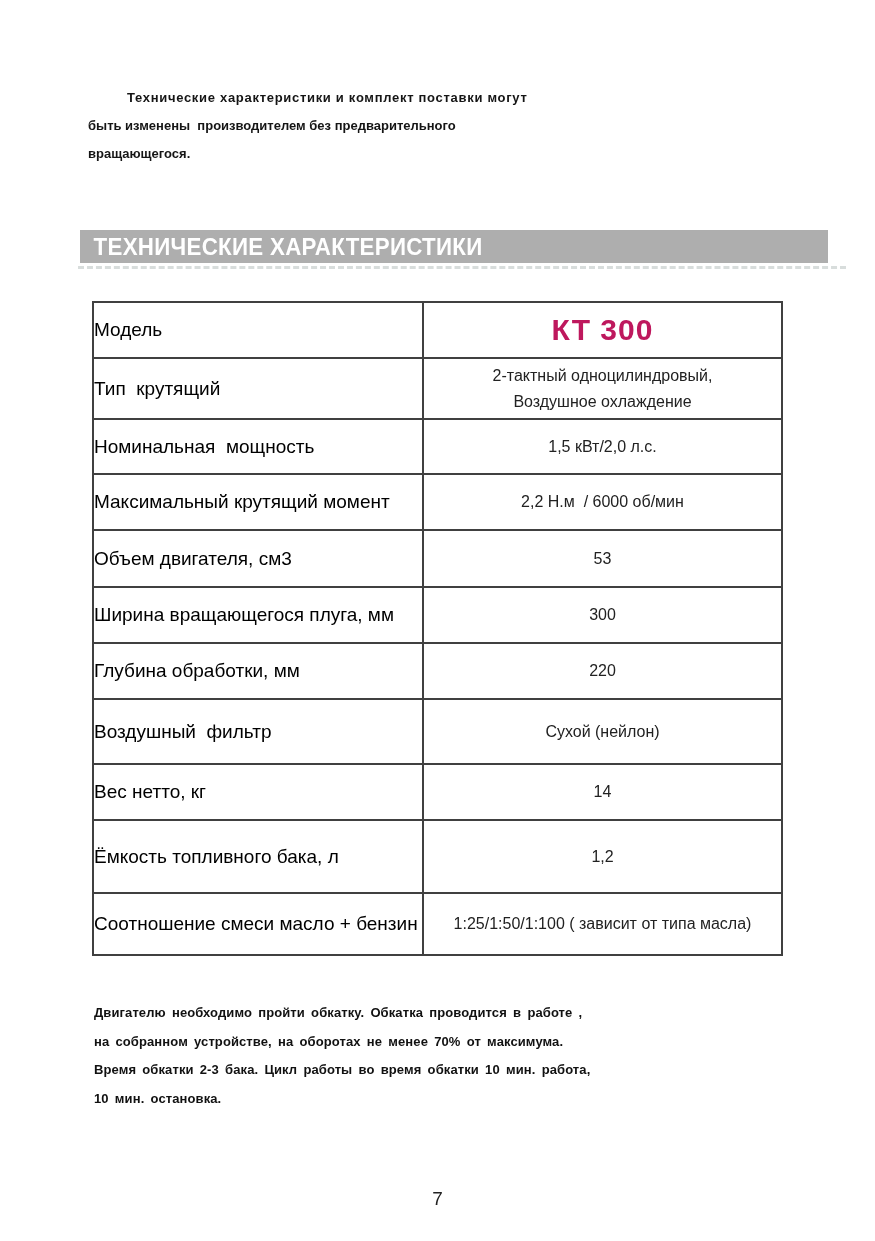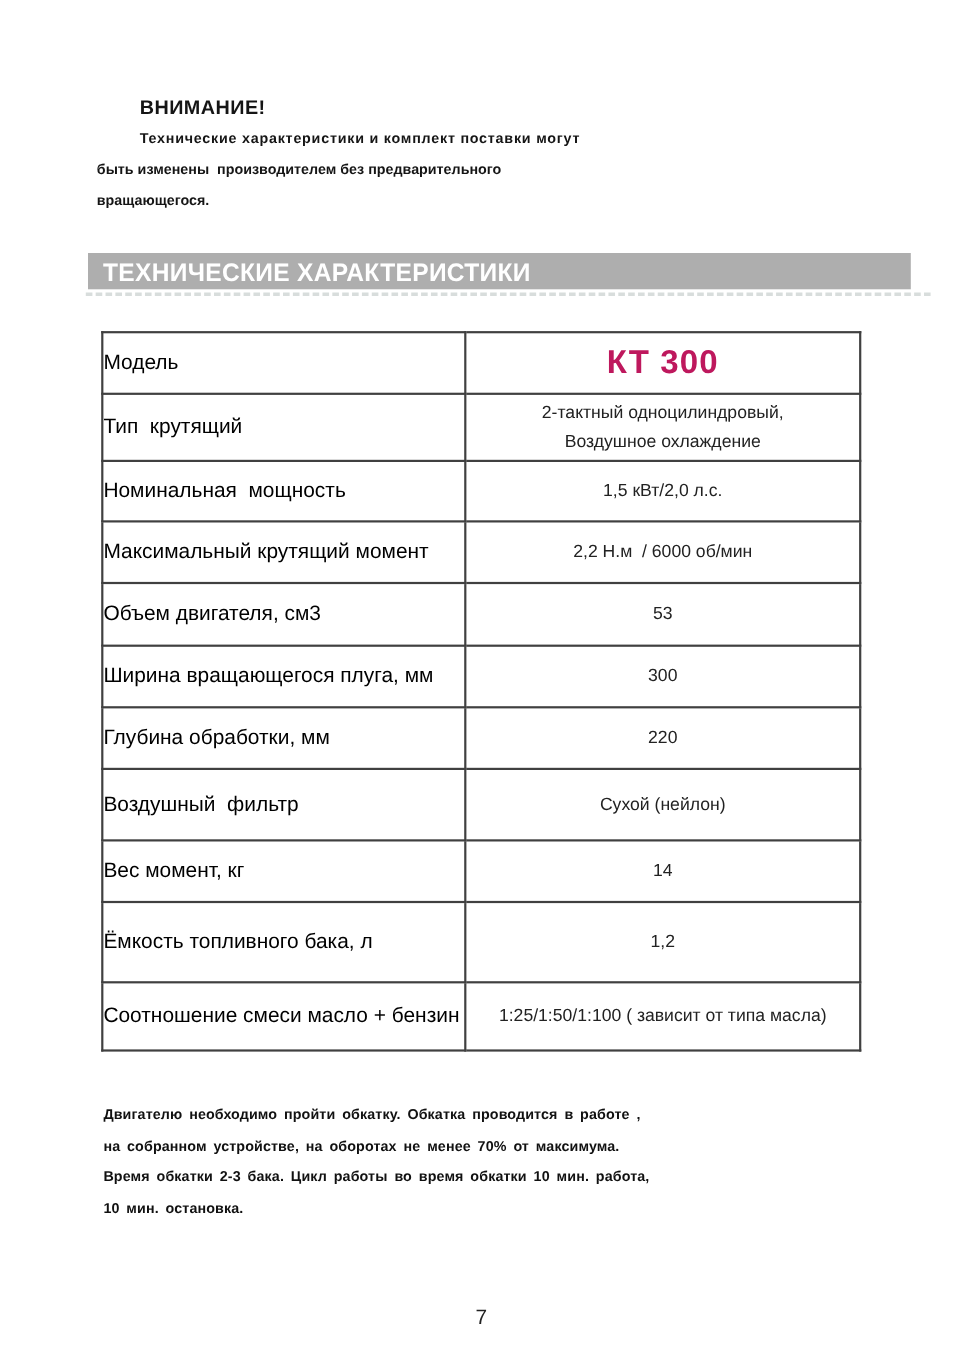--- a/index.html
+++ b/index.html
@@ -140,21 +140,20 @@
     font-size: 19px;
     color: #222222;
   }
 </style>
 </head>
 <body>
 
 <div class="page">
 
   <div class="notice">
-    <div class="notice-line notice-title indent">ВНИМАНИЕ!</div>
     <div class="notice-line indent tracked">Технические характеристики и комплект поставки могут</div>
     <div class="notice-line">быть изменены  производителем без предварительного</div>
     <div class="notice-line">вращающегося.</div>
   </div>
 
   <div class="section-bar">
     <span>ТЕХНИЧЕСКИЕ ХАРАКТЕРИСТИКИ</span>
   </div>
   <div class="dotted-rule"></div>
 
@@ -187,21 +186,21 @@
       </tr>
       <tr class="r6">
         <td class="lbl">Глубина обработки, мм</td>
         <td class="val">220</td>
       </tr>
       <tr class="r7">
         <td class="lbl">Воздушный  фильтр</td>
         <td class="val">Сухой (нейлон)</td>
       </tr>
       <tr class="r8">
-        <td class="lbl">Вес момент, кг</td>
+        <td class="lbl">Вес нетто, кг</td>
         <td class="val">14</td>
       </tr>
       <tr class="r9">
         <td class="lbl">Ёмкость топливного бака, л</td>
         <td class="val">1,2</td>
       </tr>
       <tr class="r10">
         <td class="lbl">Соотношение смеси масло + бензин</td>
         <td class="val">1:25/1:50/1:100 ( зависит от типа масла)</td>
       </tr>

